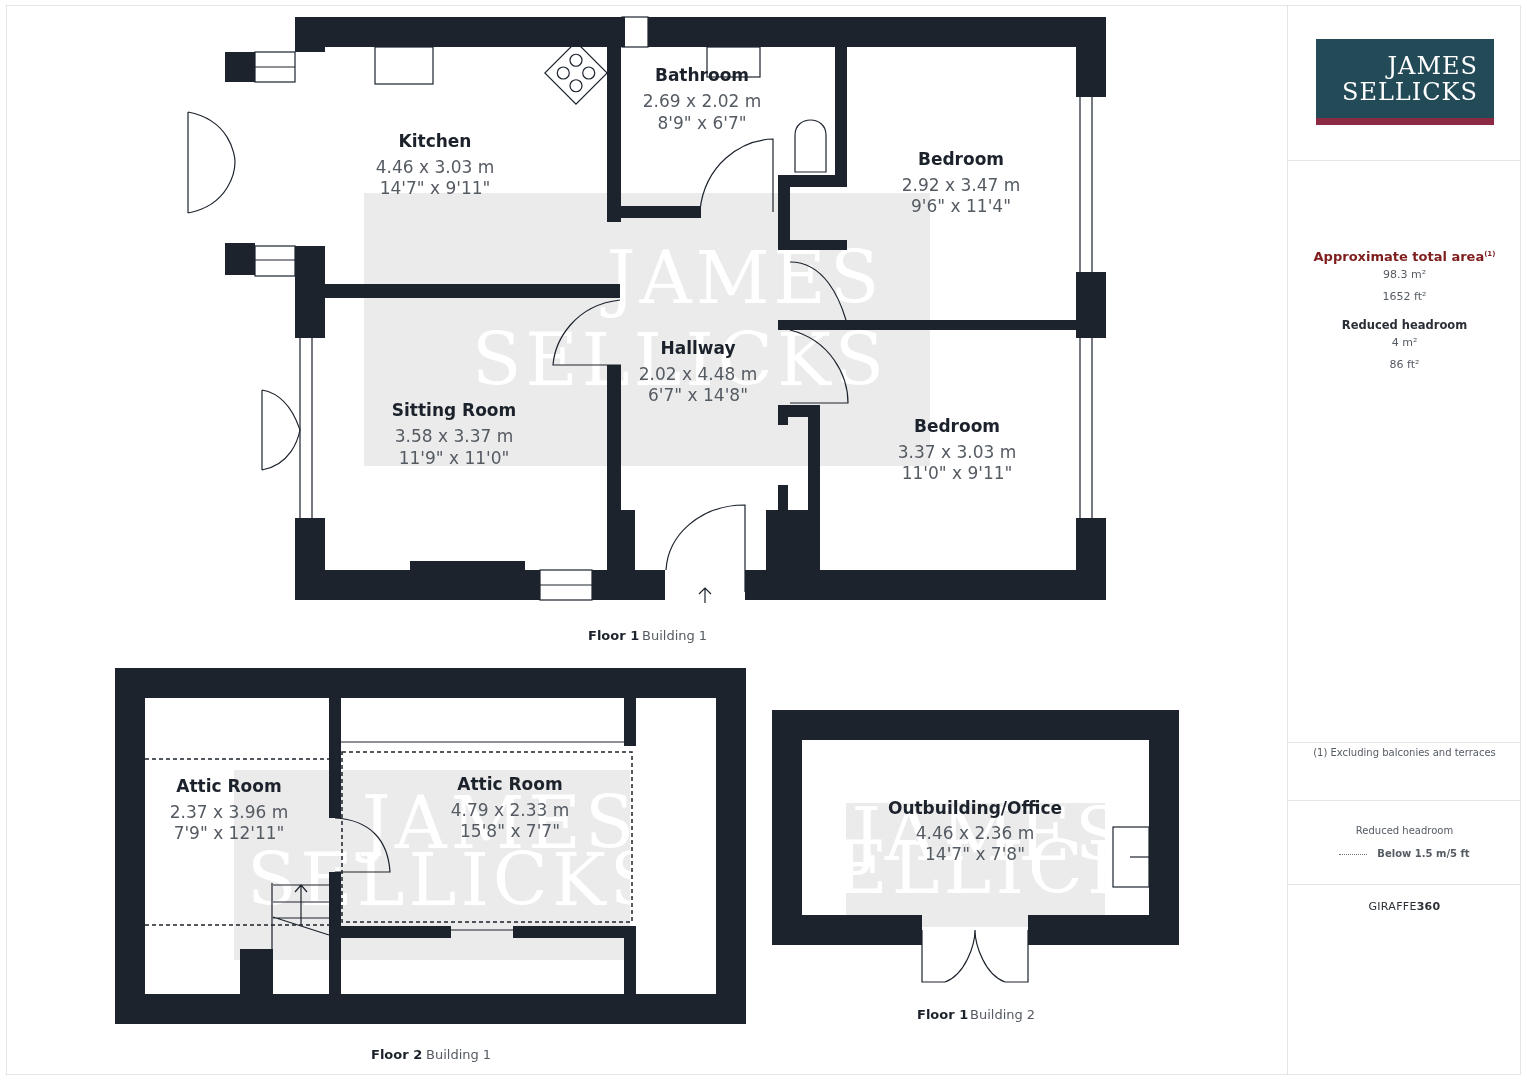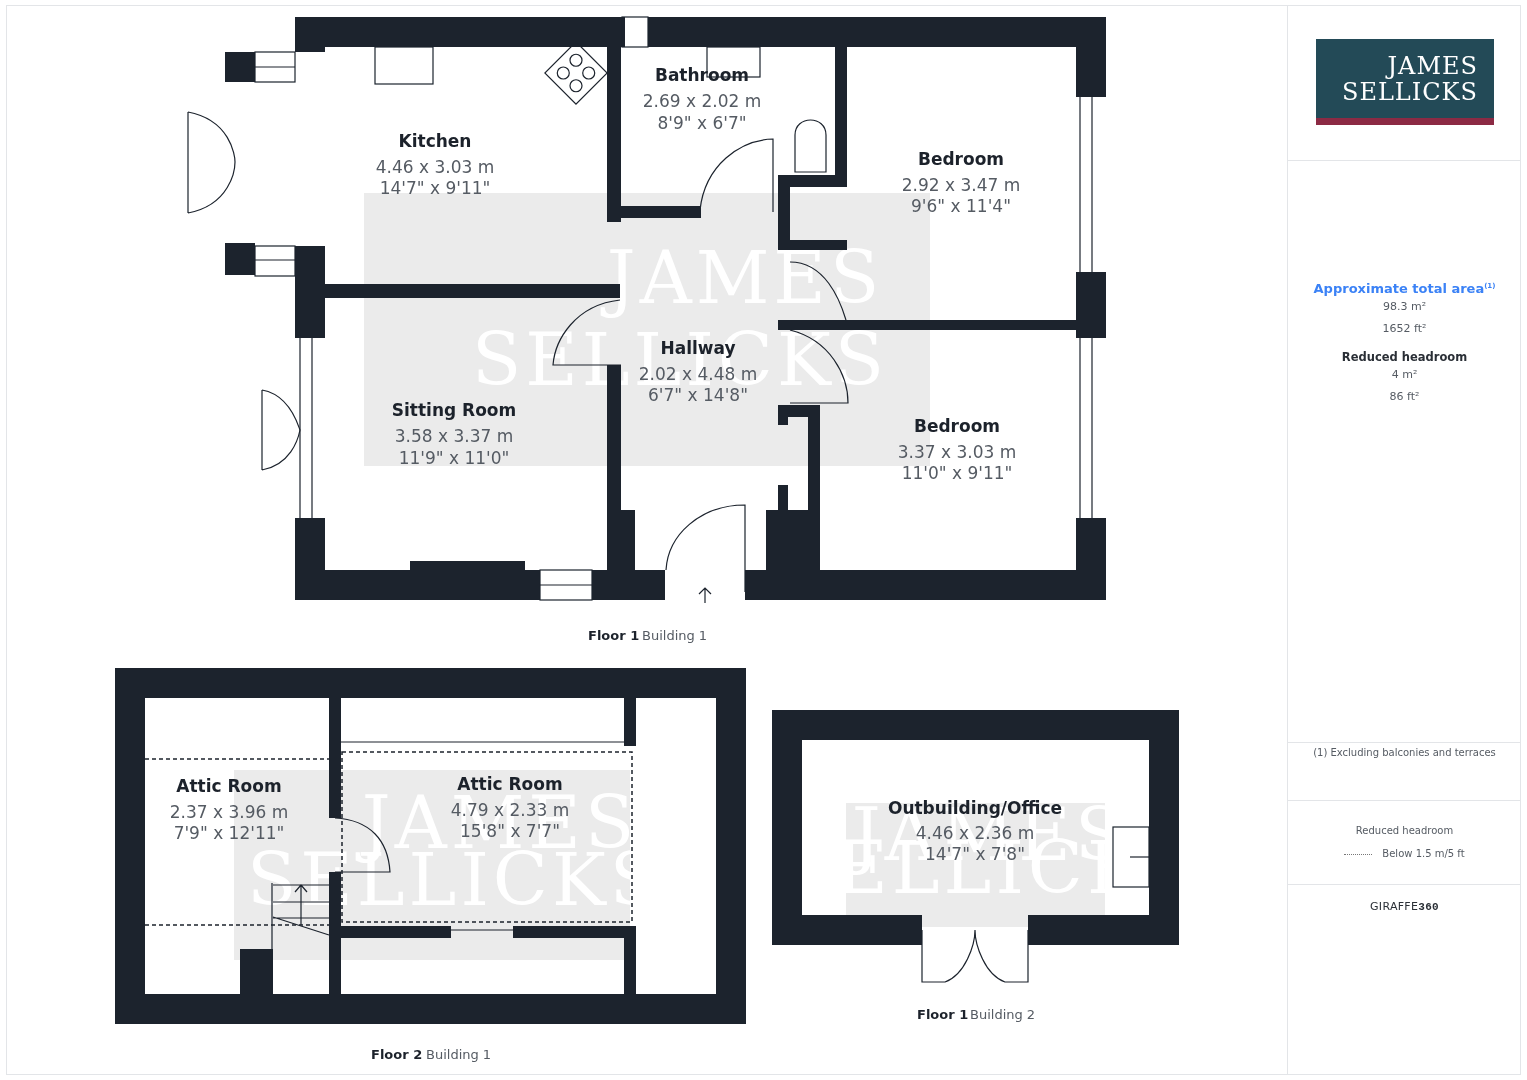--- a/index.html
+++ b/index.html
@@ -4,28 +4,28 @@
 <style>
   html,body{margin:0;padding:0;background:#fff;}
   body{width:1527px;height:1080px;position:relative;overflow:hidden;font-family:"DejaVu Sans","Liberation Sans",sans-serif;}
   .frame{position:absolute;left:6px;top:5px;width:1515px;height:1070px;border:1px solid #e3e5e8;box-sizing:border-box;}
   .plan{position:absolute;left:0;top:0;width:1527px;height:1080px;}
   .side{position:absolute;left:1287px;top:5px;width:234px;height:1070px;border-left:1px solid #e3e5e8;box-sizing:border-box;}
   .sec{position:absolute;left:0;width:100%;border-bottom:1px solid #e3e5e8;box-sizing:border-box;text-align:center;color:#555b63;}
   .logo{position:absolute;left:28px;top:34px;width:178px;height:80px;background:#234a57;}
   .logo .bar{position:absolute;left:0;bottom:-6px;width:100%;height:7px;background:#8c2a44;}
   .logo .t{position:absolute;right:16px;color:#fff;font-family:"DejaVu Serif","Liberation Serif",serif;font-size:24px;letter-spacing:1px;line-height:26px;text-align:right;}
-  .area-title{font-weight:bold;color:#3b82f6;font-size:13px;margin-top:120px;}
+  .area-title{font-weight:bold;color:#7f1d1d;font-size:13px;margin-top:88px;}
   .area-title sup{font-size:7px;}
   .small{font-size:11px;line-height:22px;}
   .rh-title{font-weight:bold;color:#2a2f36;font-size:11.5px;margin-top:10px;}
   .note{font-size:10px;line-height:15px;padding:0 18px;}
   .dots{display:inline-block;width:28px;border-top:1px dotted #777;vertical-align:middle;margin-right:10px;}
   .gir{font-size:11px;color:#2a2f36;letter-spacing:.3px;}
-  .gir b{font-weight:bold;font-family:Liberation Mono, monospace;}
+  .gir b{font-weight:bold;}
   svg text{font-family:"DejaVu Sans","Liberation Sans",sans-serif;}
   .rname{font-weight:bold;fill:#1c222b;font-size:17px;}
   .rdim{fill:#555b63;font-size:17px;}
 </style>
 </head>
 <body>
 
 <div class="frame"></div>
 
 <svg class="plan" width="1527" height="1080" viewBox="0 0 1527 1080">
@@ -224,18 +224,18 @@
     <div class="small">1652 ft²</div>
     <div class="rh-title">Reduced headroom</div>
     <div class="small">4 m²</div>
     <div class="small">86 ft²</div>
   </div>
   <div class="sec" style="top:738px;height:58px;">
     <div class="note" style="margin-top:2px;">(1) Excluding balconies and terraces</div>
   </div>
   <div class="sec" style="top:796px;height:84px;">
     <div class="note" style="margin-top:22px;">Reduced headroom</div>
-    <div class="note" style="margin-top:8px;"><span class="dots"></span><span>Below 1.5 m/5 ft</span></div>
+    <div class="note" style="margin-top:8px;font-weight:bold;"><span class="dots"></span><span>Below 1.5 m/5 ft</span></div>
   </div>
   <div class="sec" style="top:880px;height:190px;border-bottom:none;">
     <div class="gir" style="margin-top:15px;"><span>GIRAFFE</span><b>360</b></div>
   </div>
 </div>
 
 </body></html>

